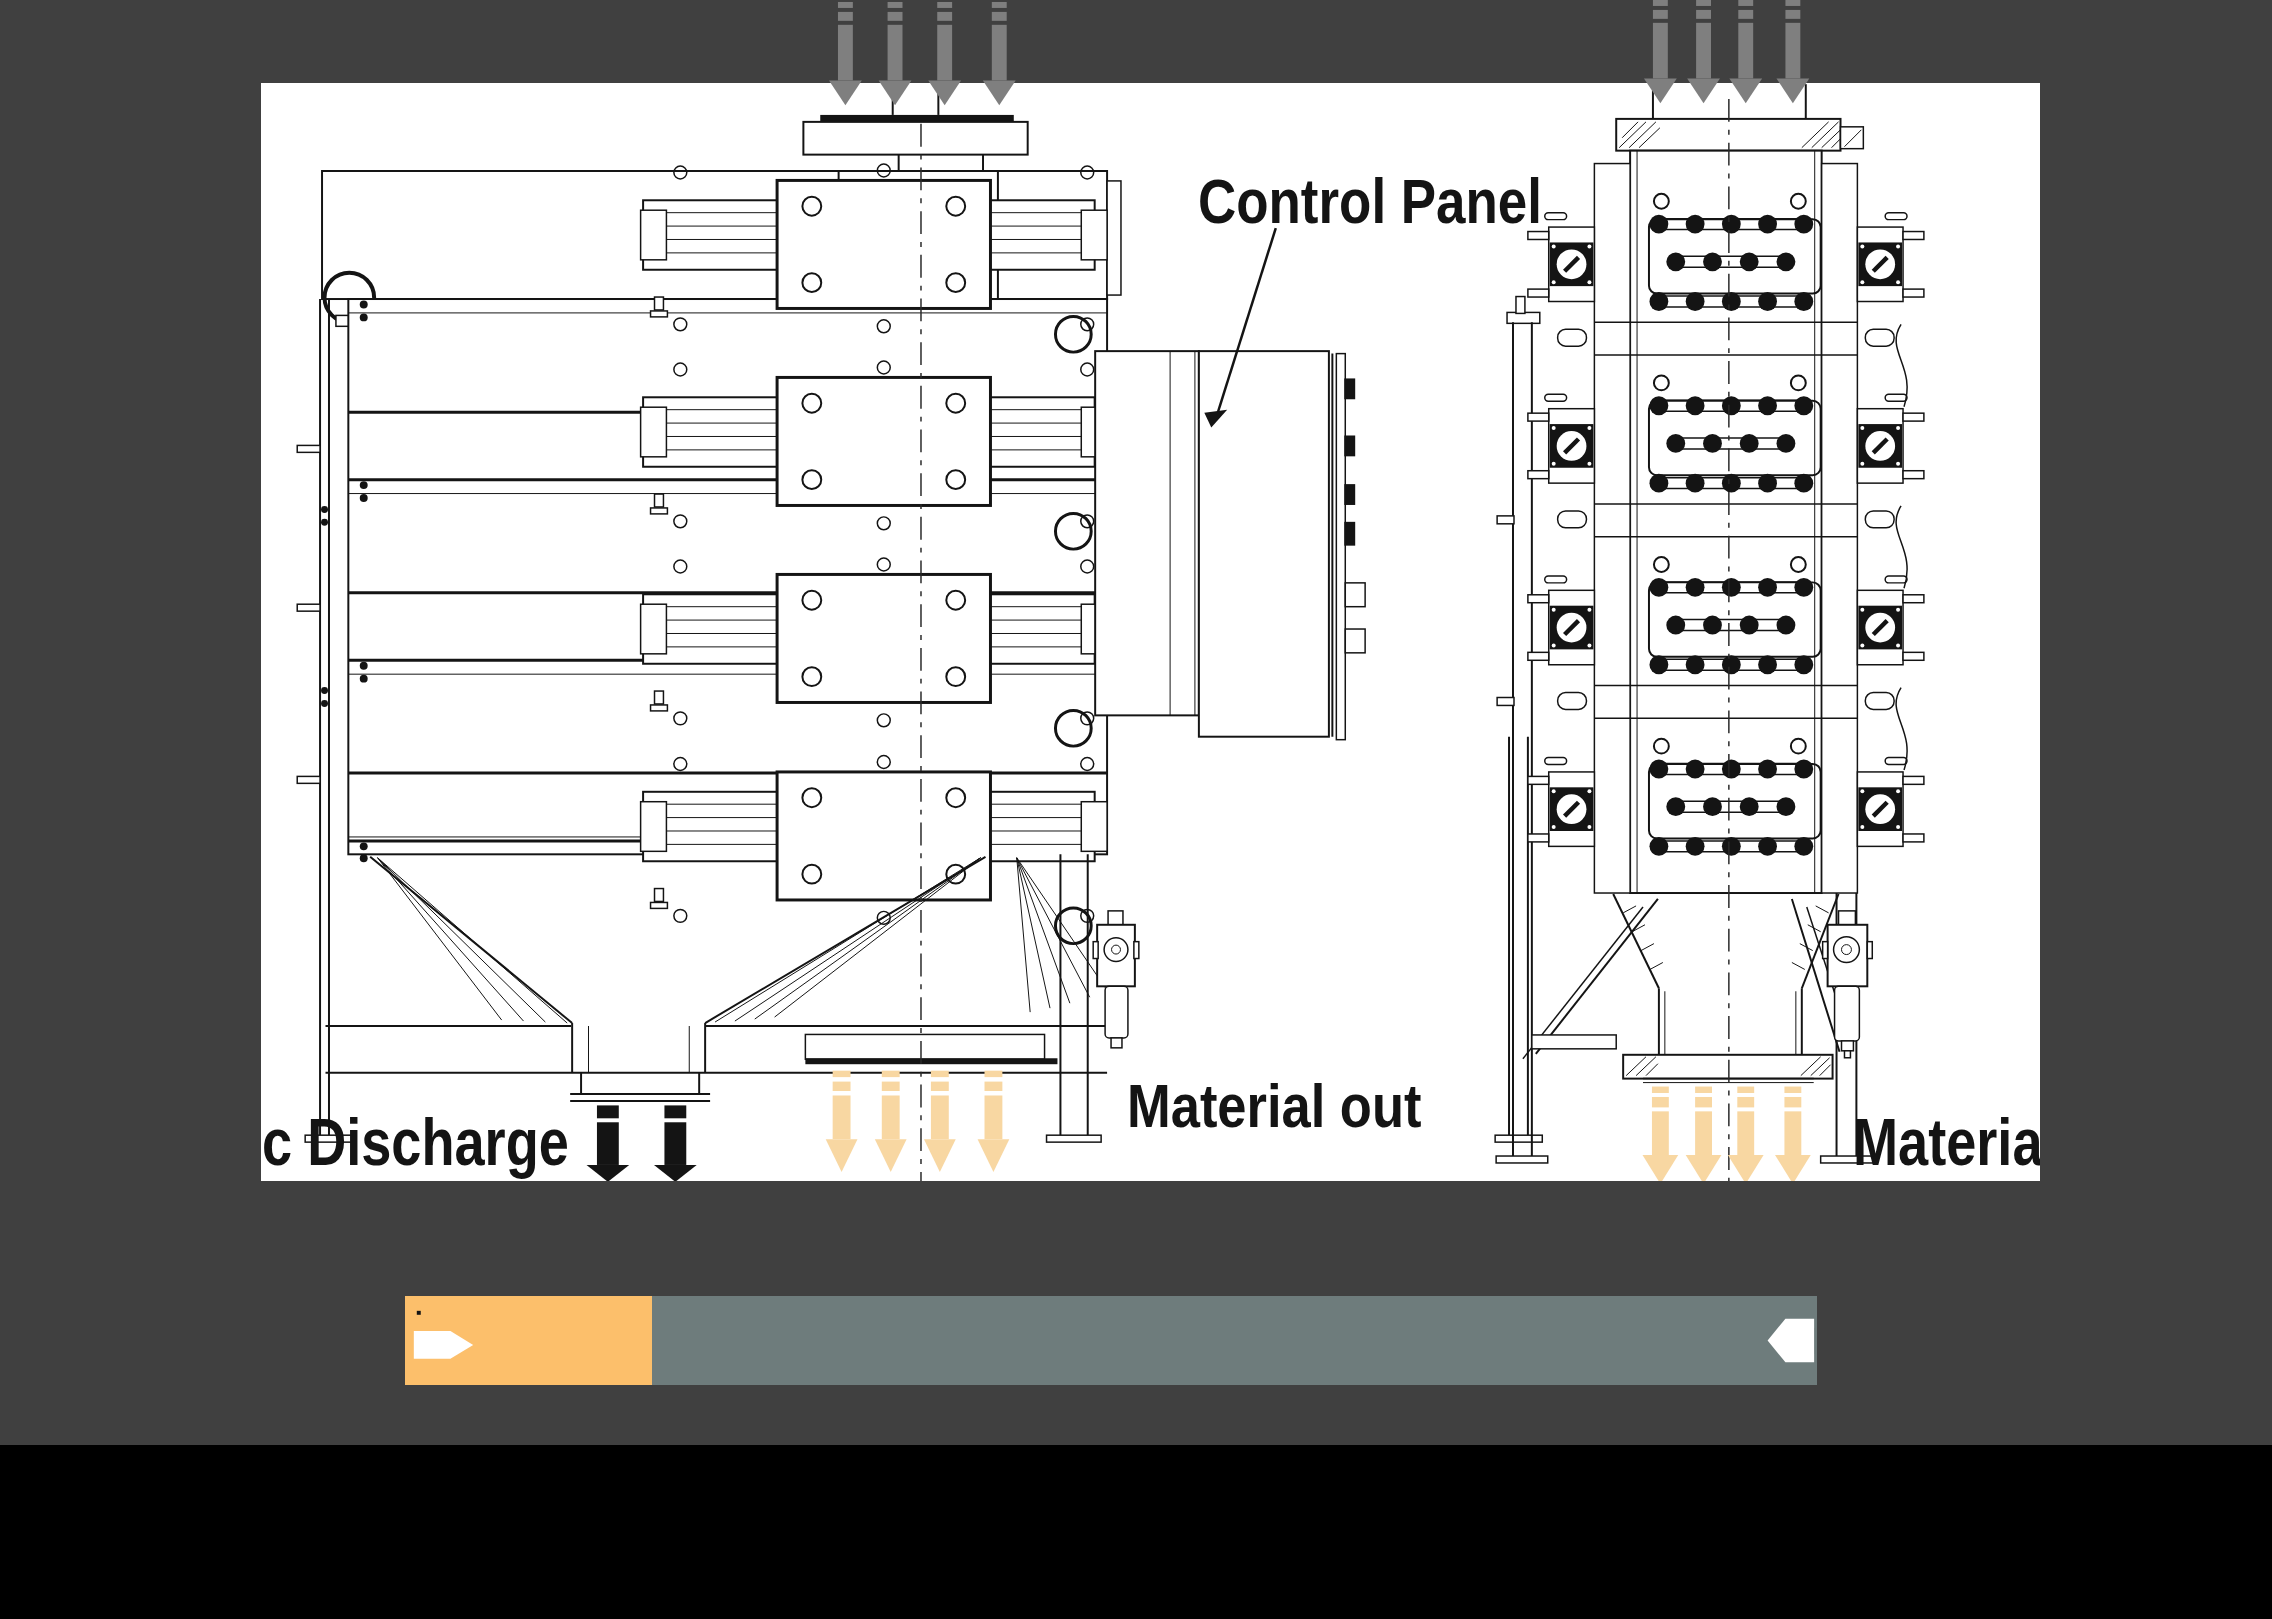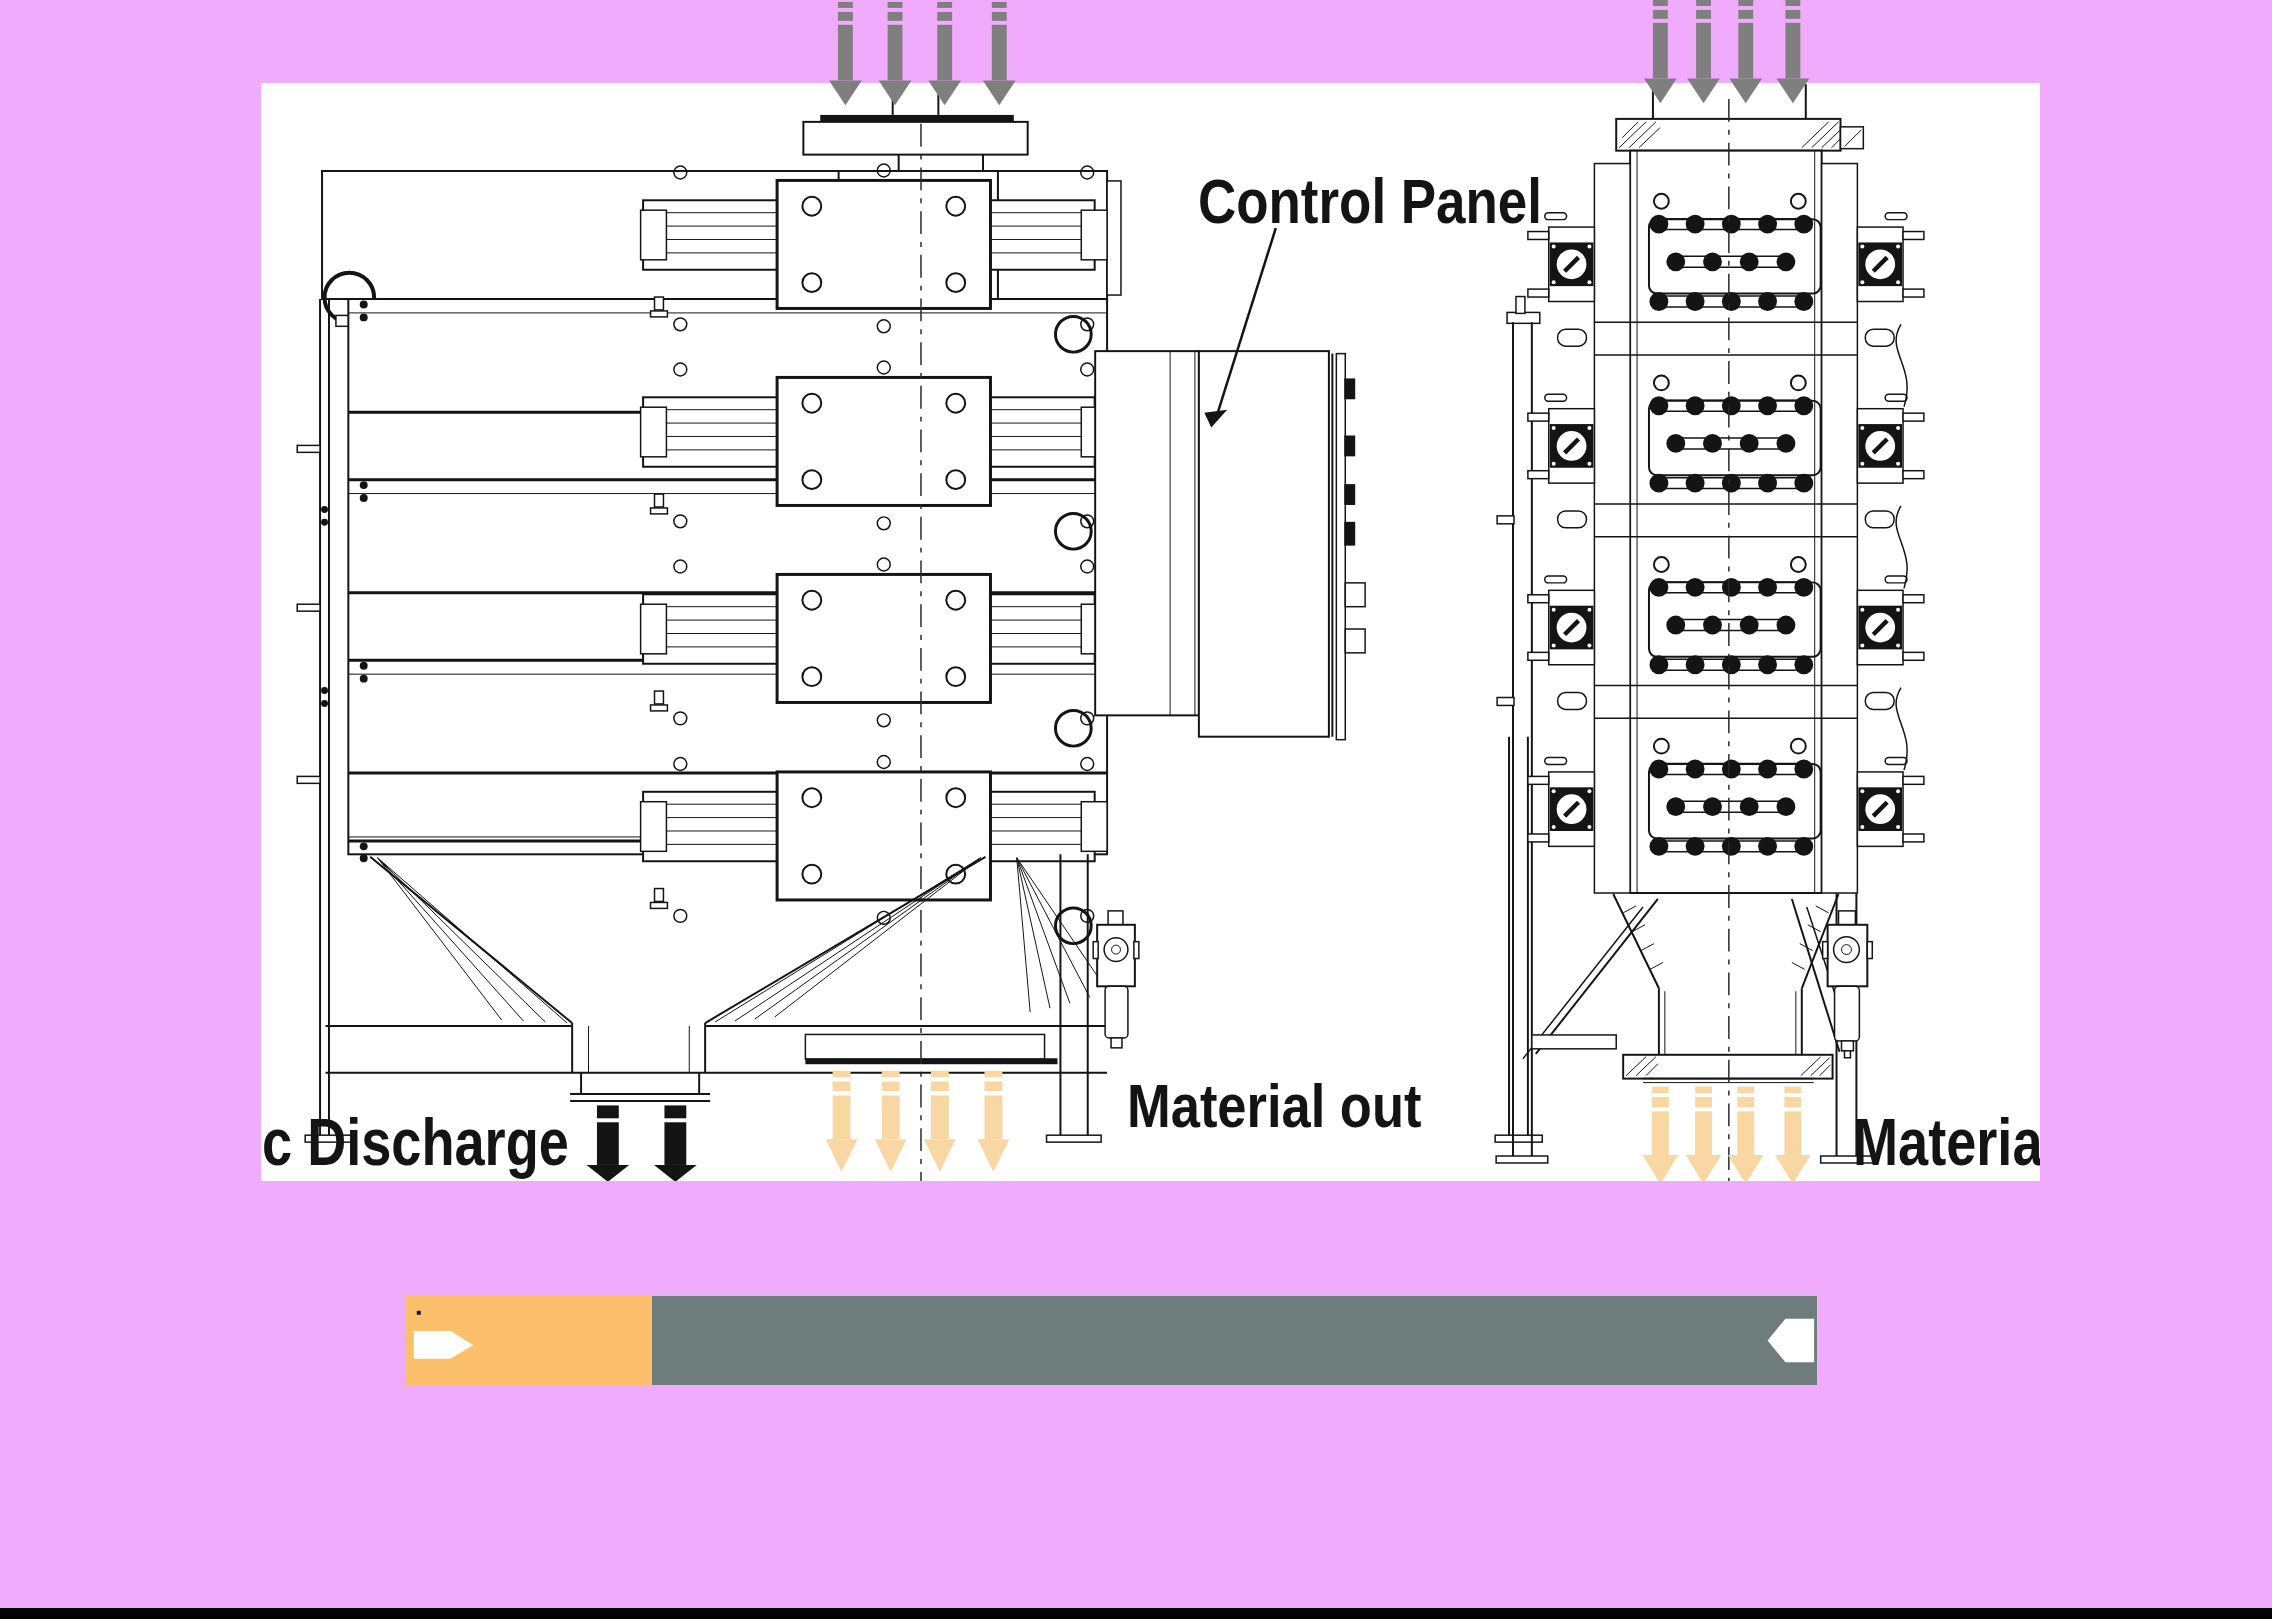--- a/index.html
+++ b/index.html
@@ -1,16 +1,16 @@
 <!DOCTYPE html>
 <html style="--c-ink: #141414; --c-drawing_bg: #ffffff; --c-flow_gray: #7f7f7f; --c-flow_pale: #f8d7a2; --c-bar_orange: #fcbf6b; --c-bar_gray: #6e7c7c; --c-bar_arrow: #ffffff;font-size:8px"><head>
 <meta charset="utf-8">
 <style>
   html,body{margin:0;padding:0;background:#000;}
-  .stage{position:relative;width:2273px;height:1608px;background:#f0abfc;overflow:hidden;
+  .stage{position:relative;width:2273px;height:1445px;background:#404040;overflow:hidden;
          font-family:"Liberation Sans",sans-serif;}
   .panel{position:absolute;left:261px;top:83px;width:1779px;height:1098px;
          background:var(--c-drawing_bg,#fff);overflow:hidden;}
   .panel > svg{position:absolute;left:0;top:0;}
   .lbl{position:absolute;font-weight:bold;color:var(--c-ink,#141414);line-height:1;
        white-space:nowrap;transform-origin:0 50%;}
   .lbl-cp{left:937px;top:87px;font-size:63px;transform:scaleX(.84);}
   .lbl-md{left:1px;top:1026px;font-size:66px;transform:scaleX(.82);}
   .lbl-mo{left:866px;top:993px;font-size:61px;transform:scaleX(.86);}
   .lbl-mr{left:1592px;top:1026px;font-size:66px;transform:scaleX(.82);}

